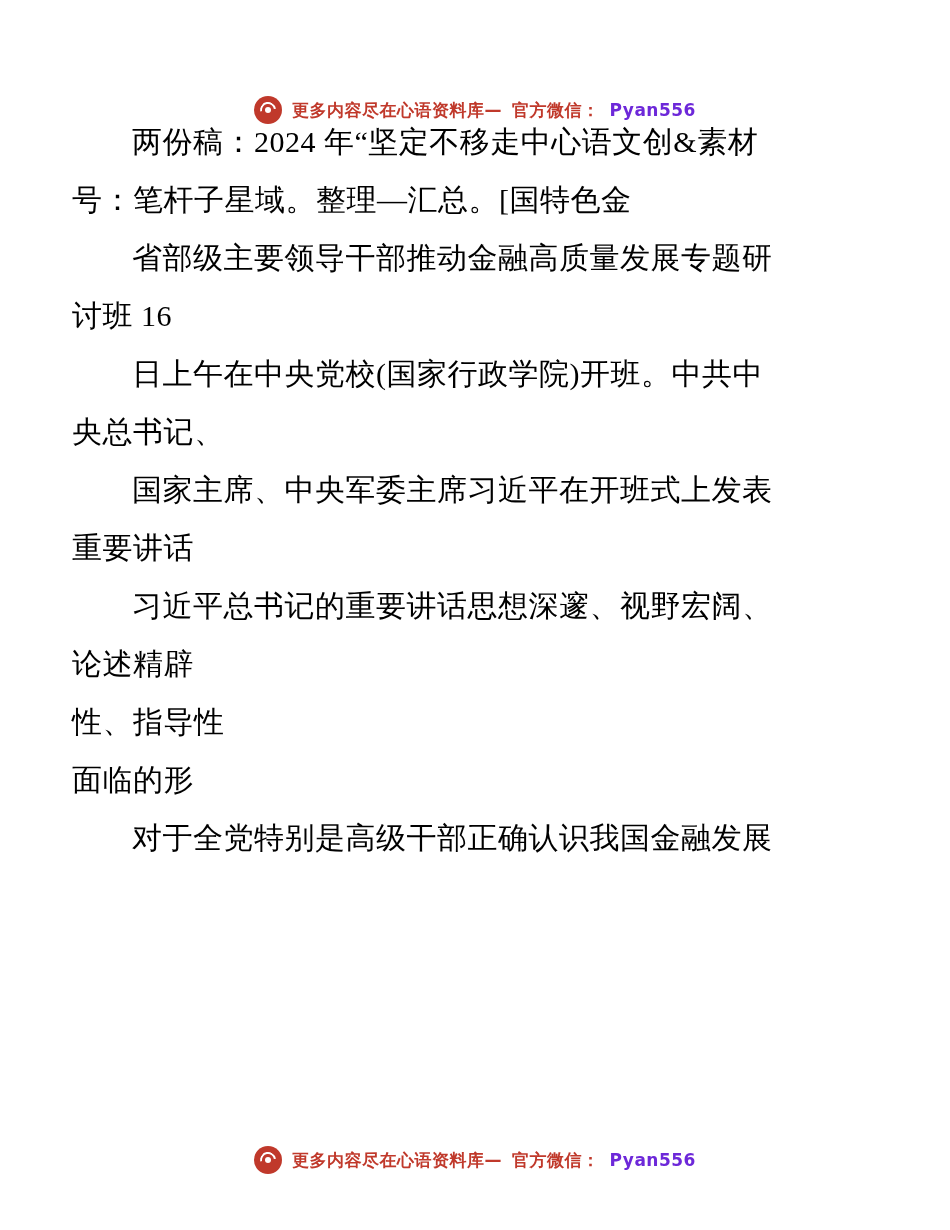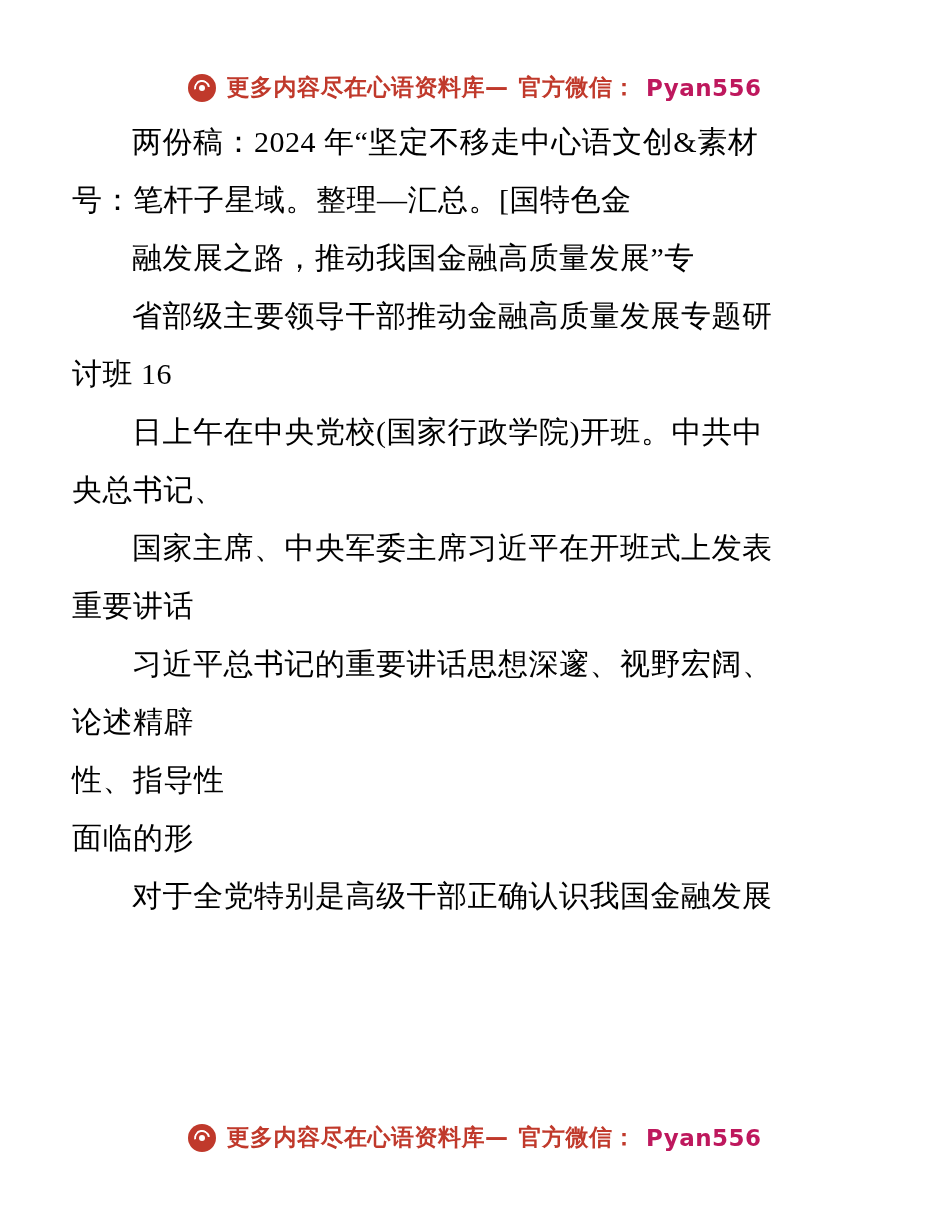--- a/index.html
+++ b/index.html
@@ -23,24 +23,25 @@
   }
 
   
   .banner {
     display: flex;
     align-items: center;
     justify-content: center;
     gap: 10px;
     color: #c0392b;
     font-family: "DejaVu Sans", "Liberation Sans", sans-serif;
-    font-size: 23px;
+    font-size: 17px;
     font-weight: bold;
     letter-spacing: 0.5px;
     white-space: nowrap;
+    margin-top: 24px;
   }
   .banner-top {
     position: absolute;
     top: 72px;
     left: 0;
     right: 0;
   }
   .banner-bottom {
     position: absolute;
     top: 1122px;
@@ -76,21 +77,21 @@
     left: 11px;
     top: 11px;
     width: 6px;
     height: 6px;
     border-radius: 50%;
     background: #ffffff;
   }
   .banner .bn-main { color: #c0392b; }
   .banner .bn-wx { color: #c0392b; font-family: Liberation Mono, monospace; }
   .banner .bn-id {
-    color: #be185d;
+    color: #6d28d9;
     font-family: "DejaVu Sans", "Liberation Sans", sans-serif;
   }
 
   
   .content {
     position: absolute;
     top: 114px;
     left: 72px;
     width: 810px;
   }
@@ -115,21 +116,20 @@
   <div class="banner banner-top">
     <span class="logo"></span>
     <span class="bn-main">更多内容尽在心语资料库—</span>
     <span class="bn-wx">官方微信：</span>
     <span class="bn-id">Pyan556</span>
   </div>
 
   <div class="content">
     <p class="line indent">两份稿：2024 年“坚定不移走中心语文创&amp;素材</p>
     <p class="line">号：笔杆子星域。整理—汇总。[国特色金</p>
-    <p class="line indent">融发展之路，推动我国金融高质量发展”专</p>
     <p class="line indent">省部级主要领导干部推动金融高质量发展专题研</p>
     <p class="line">讨班 16</p>
     <p class="line indent">日上午在中央党校(国家行政学院)开班。中共中</p>
     <p class="line">央总书记、</p>
     <p class="line indent">国家主席、中央军委主席习近平在开班式上发表</p>
     <p class="line">重要讲话</p>
     <p class="line indent">习近平总书记的重要讲话思想深邃、视野宏阔、</p>
     <p class="line">论述精辟</p>
     <p class="line">性、指导性</p>
     <p class="line">面临的形</p>

